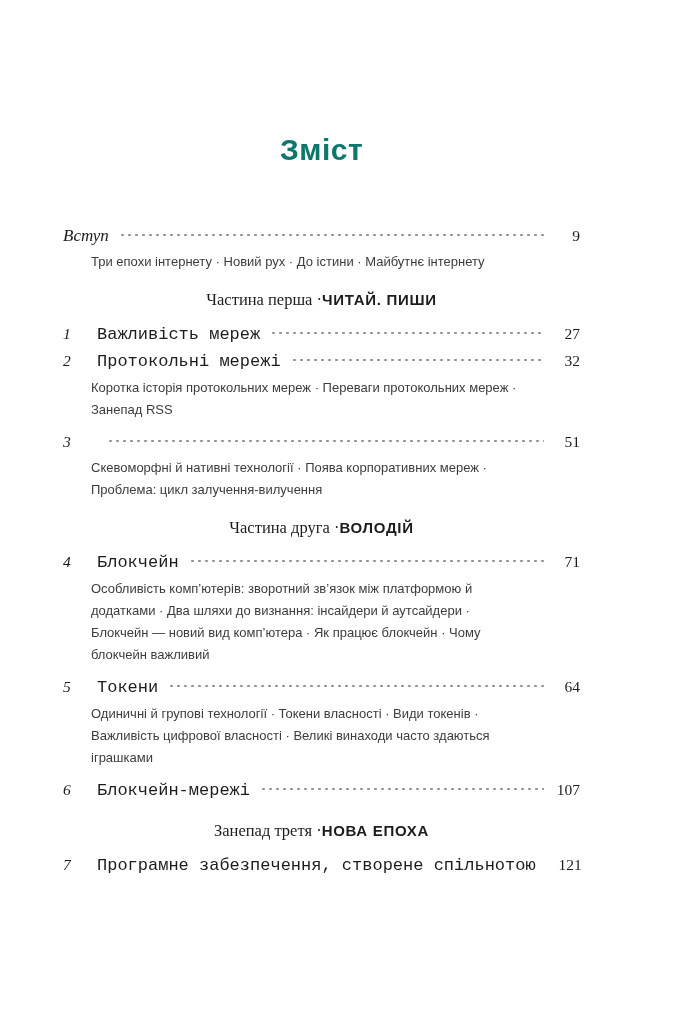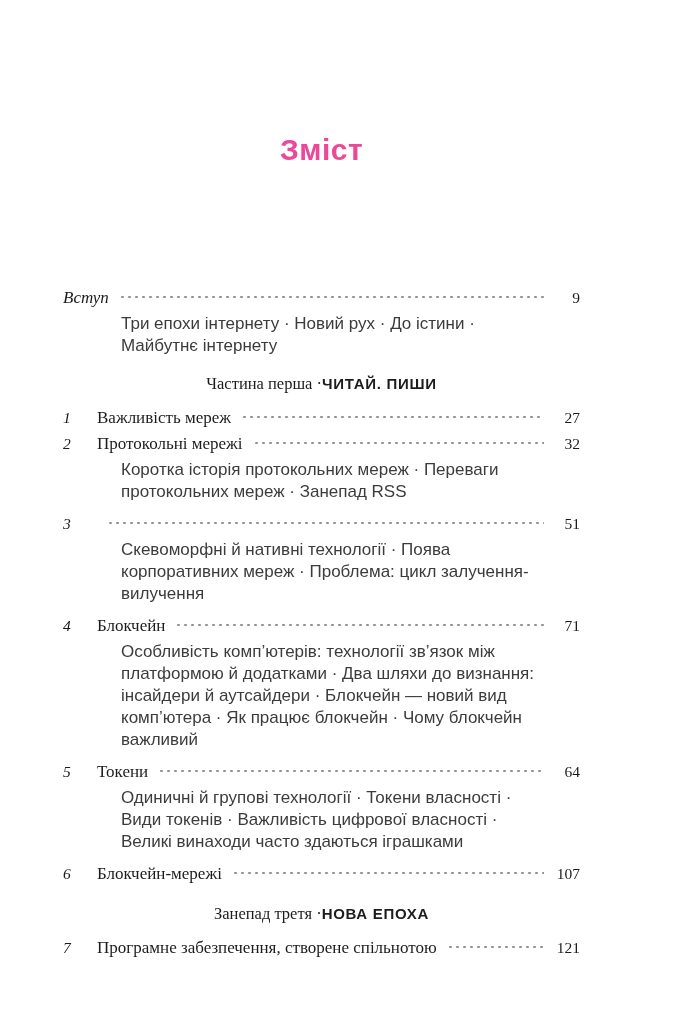--- a/index.html
+++ b/index.html
@@ -14,61 +14,61 @@
   }
   .page { padding: 132px 102px 60px 63px; }
 
   .title {
     font-family: "Liberation Sans", sans-serif;
     font-size: 30px;
     line-height: 36px;
     font-weight: 700;
     text-align: center;
     letter-spacing: 0.5px;
-    margin-bottom: 110px;
-    color: #ec4899;
+    margin-bottom: 55px;
+    color: #0f766e;
   }
 
   .row {
     display: flex;
     align-items: baseline;
     padding: 3px 0;
     font-size: 17px;
     line-height: 20px;
   }
-  .intro-title { font-style: italic; flex: none; margin-top: 7px; }
+  .intro-title { font-style: italic; flex: none; }
   .num {
     flex: none;
     width: 34px;
     font-style: italic;
     font-size: 15.5px;
   }
-  .ctitle { flex: none; white-space: nowrap; }
+  .ctitle { flex: none; white-space: nowrap; font-family: Liberation Mono, monospace; }
 
   .leader {
     flex: 1;
     height: 12px;
     margin: 0 6px 0 10px;
     background-image: radial-gradient(circle, #8f8f8f 1.05px, rgba(0,0,0,0) 1.35px);
     background-size: 7px 12px;
     background-repeat: repeat-x;
     background-position: 0 55%;
   }
   .pg {
     flex: none;
     min-width: 30px;
     text-align: right;
     font-size: 15.5px;
   }
 
   .sub {
-    margin: 2px 0 8px 58px;
+    margin: 2px 0 8px 28px;
     max-width: 430px;
     font-family: "Liberation Sans", sans-serif;
-    font-size: 17px;
+    font-size: 13px;
     line-height: 22px;
     color: #3c3c3c;
   }
 
   .part {
     text-align: center;
     margin: 16px 0 10px;
     font-size: 16.5px;
     line-height: 22px;
     color: #1c1c1c;
@@ -113,28 +113,31 @@
   </div>
   <div class="sub">Коротка історія протокольних мереж · Переваги протокольних мереж · Занепад RSS</div>
 
   <div class="row">
     <span class="num">3</span>
     <span class="leader"></span>
     <span class="pg">51</span>
   </div>
   <div class="sub">Скевоморфні й нативні технології · Поява корпоративних мереж · Проблема: цикл залучення-вилучення</div>
 
+  <div class="part">
+    <span class="part-prefix">Частина друга ·</span><span class="part-name">ВОЛОДІЙ</span>
+  </div>
 
   <div class="row">
     <span class="num">4</span>
     <span class="ctitle">Блокчейн</span>
     <span class="leader"></span>
     <span class="pg">71</span>
   </div>
-  <div class="sub">Особливість комп’ютерів: технології зв’язок між платформою й додатками · Два шляхи до визнання: інсайдери й аутсайдери · Блокчейн — новий вид комп’ютера · Як працює блокчейн · Чому блокчейн важливий</div>
+  <div class="sub">Особливість комп’ютерів: зворотний зв’язок між платформою й додатками · Два шляхи до визнання: інсайдери й аутсайдери · Блокчейн — новий вид комп’ютера · Як працює блокчейн · Чому блокчейн важливий</div>
 
   <div class="row">
     <span class="num">5</span>
     <span class="ctitle">Токени</span>
     <span class="leader"></span>
     <span class="pg">64</span>
   </div>
   <div class="sub">Одиничні й групові технології · Токени власності · Види токенів · Важливість цифрової власності · Великі винаходи часто здаються іграшками</div>
 
   <div class="row">

